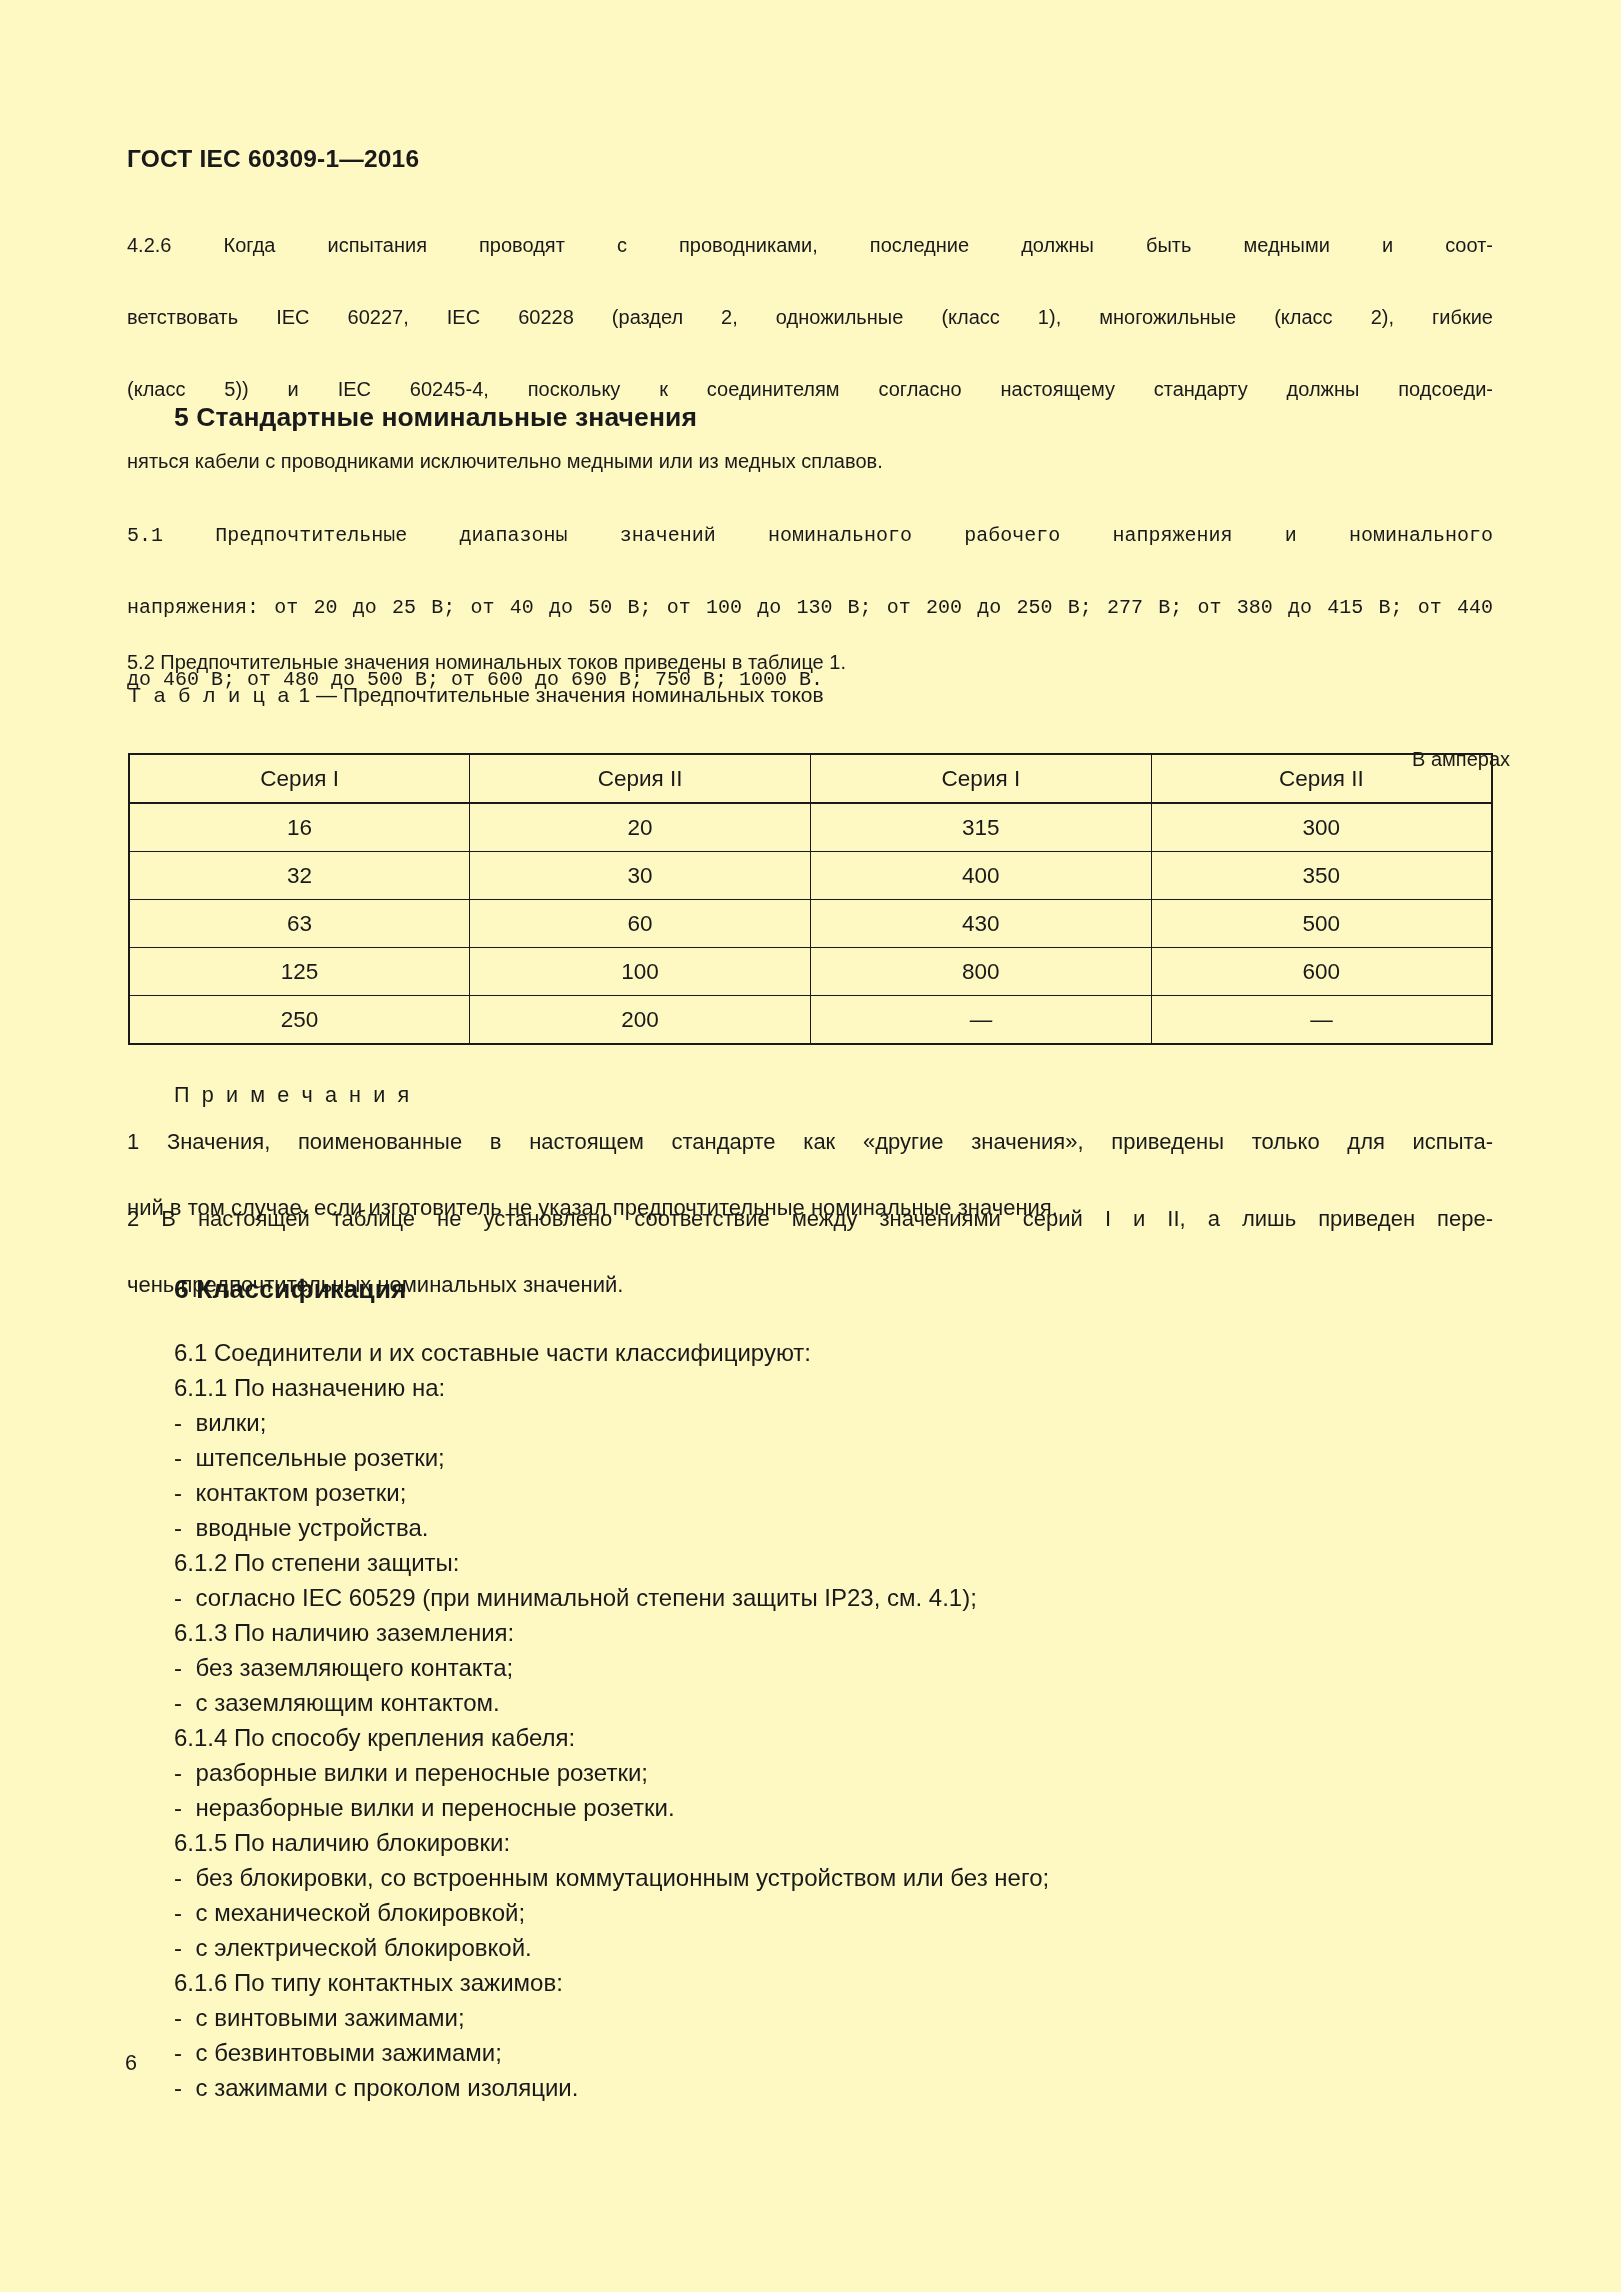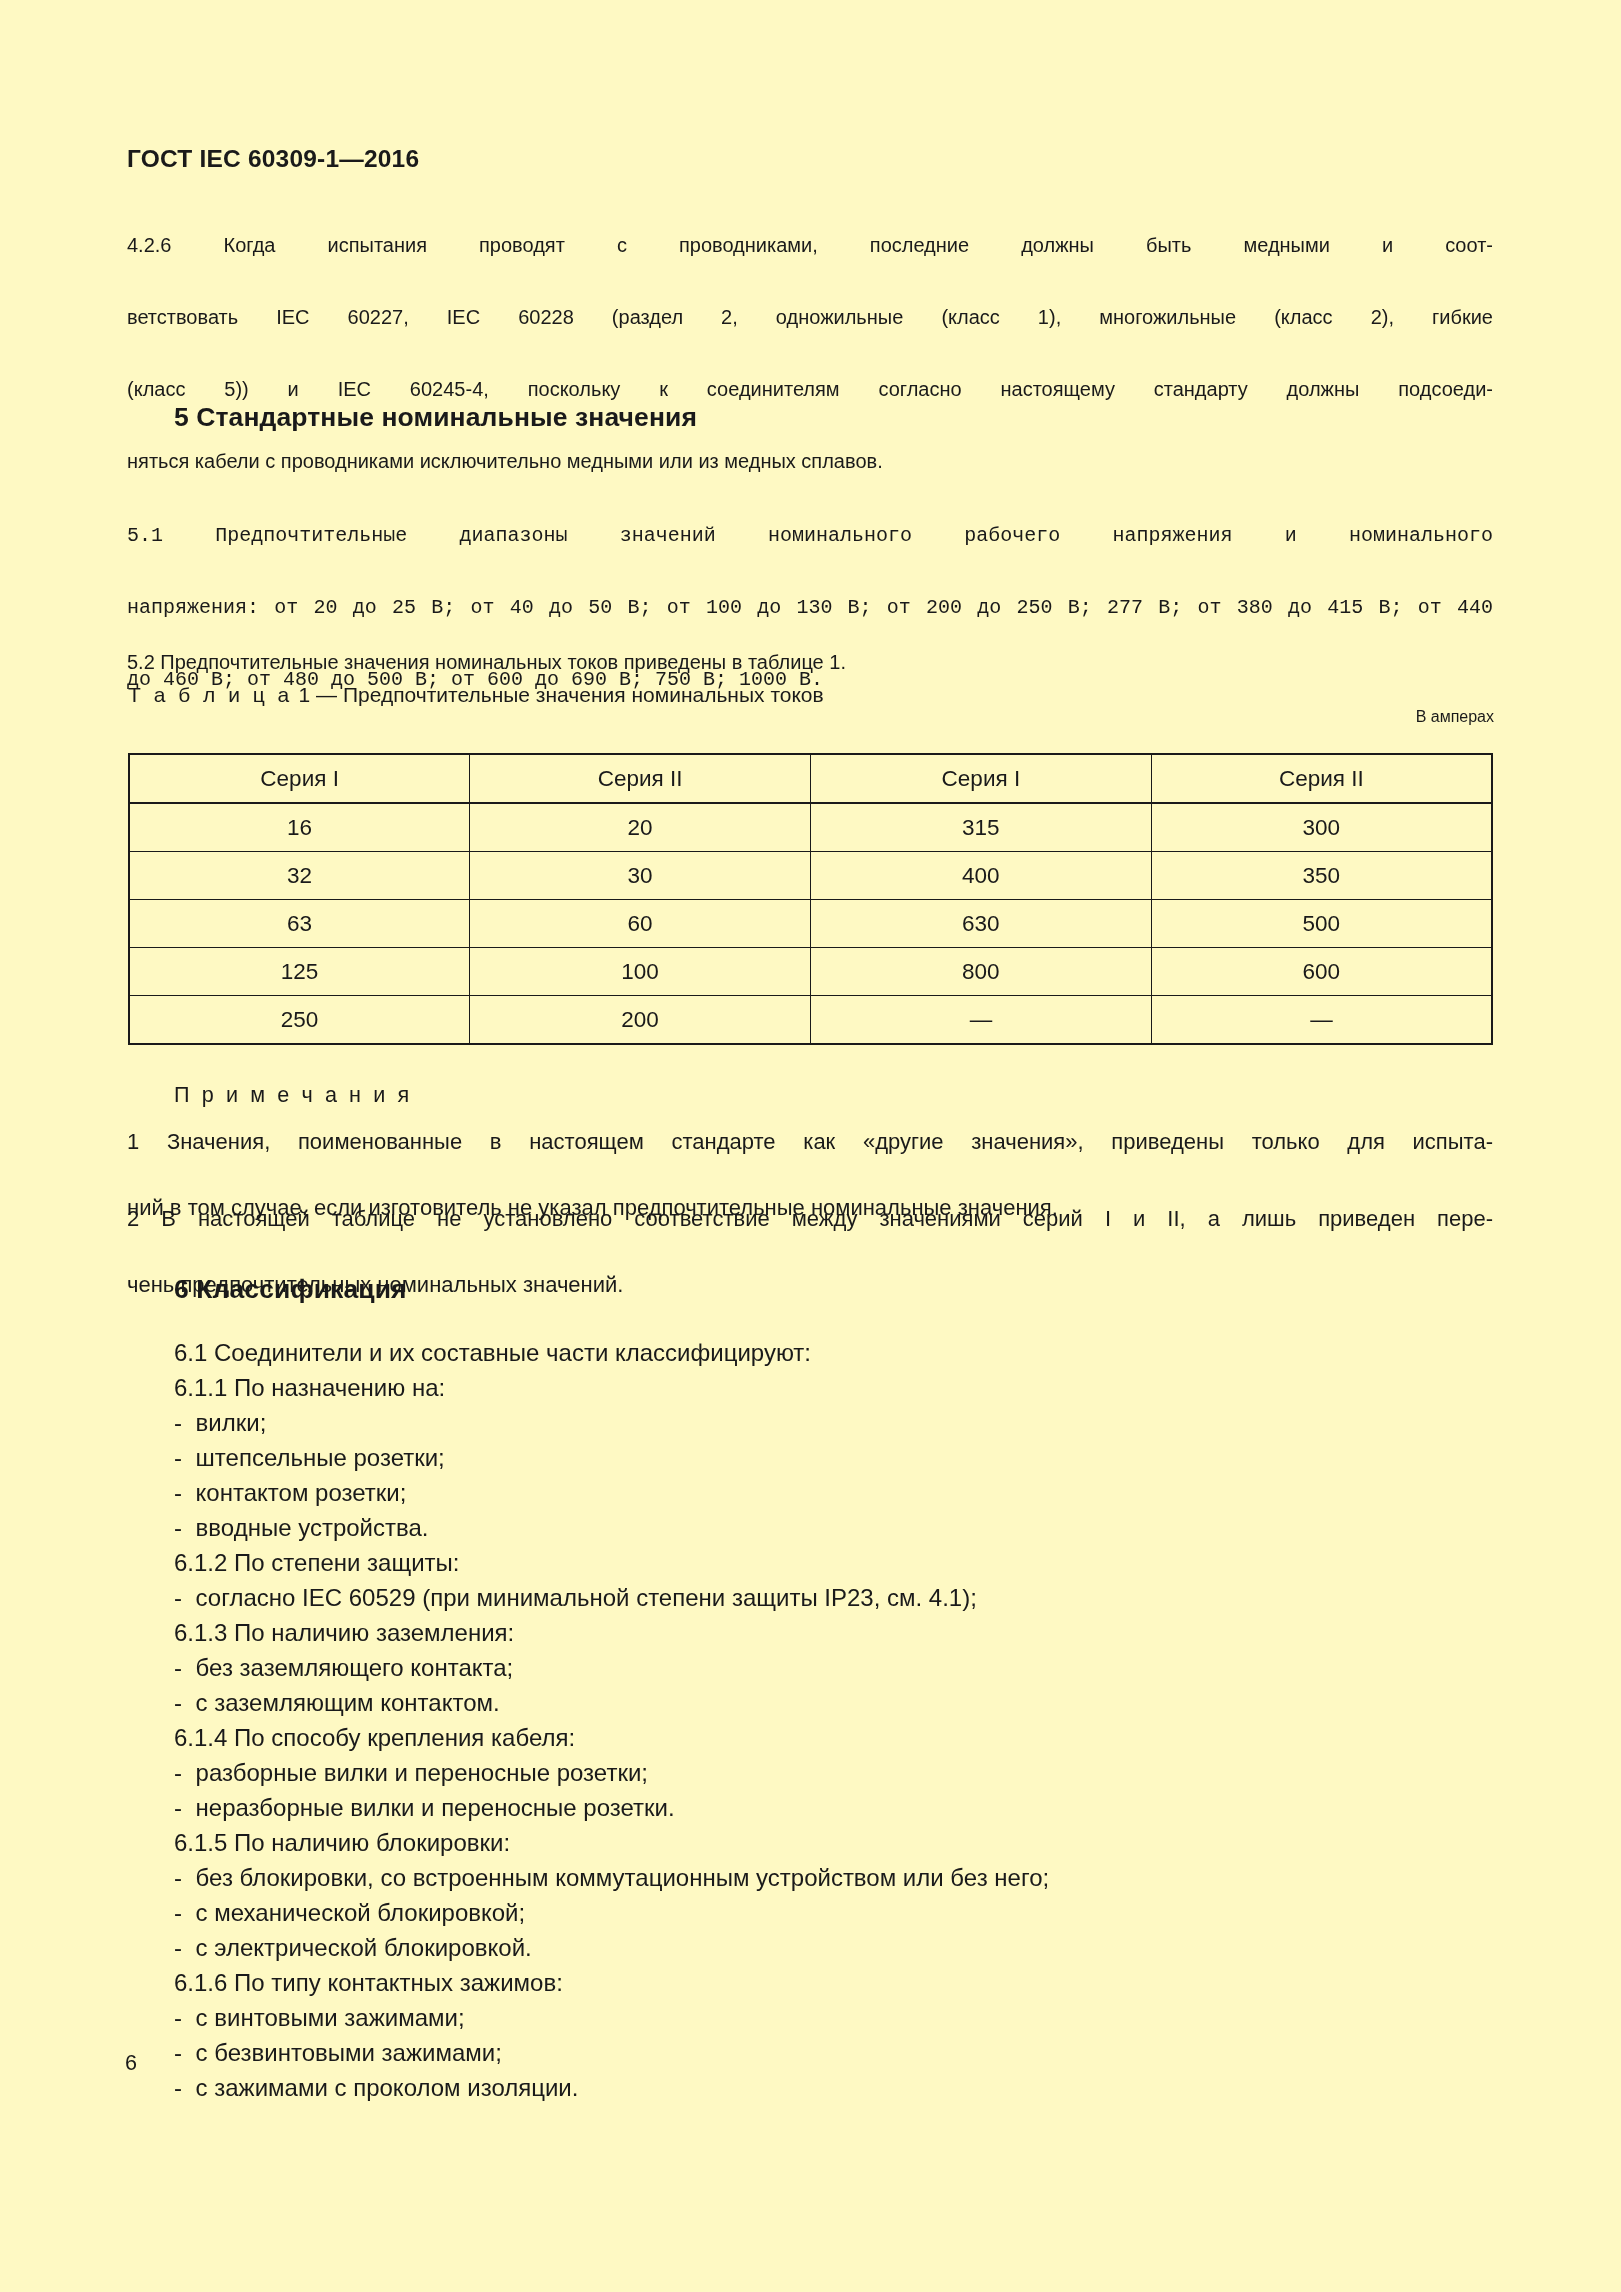--- a/index.html
+++ b/index.html
@@ -67,23 +67,24 @@
     position: absolute;
     left: 128px;
     font-size: 21px;
     white-space: nowrap;
   }
   .table-caption .cap-label {
     letter-spacing: 3.5px;
   }
   .units-label {
     position: absolute;
-    right: 127px;
-    font-size: 16px;
-    white-space: nowrap;
+    right: 111px;
+    font-size: 20px;
+    white-space: nowrap;
+    margin-top: 40px;
   }
 
   
   .data-table-wrap {
     position: absolute;
     left: 128px;
     width: 1365px;
   }
   table.data-table {
     border-collapse: collapse;
@@ -212,21 +213,21 @@
         </tr>
         <tr>
           <td>32</td>
           <td>30</td>
           <td>400</td>
           <td>350</td>
         </tr>
         <tr>
           <td>63</td>
           <td>60</td>
-          <td>630</td>
+          <td>430</td>
           <td>500</td>
         </tr>
         <tr>
           <td>125</td>
           <td>100</td>
           <td>800</td>
           <td>600</td>
         </tr>
         <tr>
           <td>250</td>

